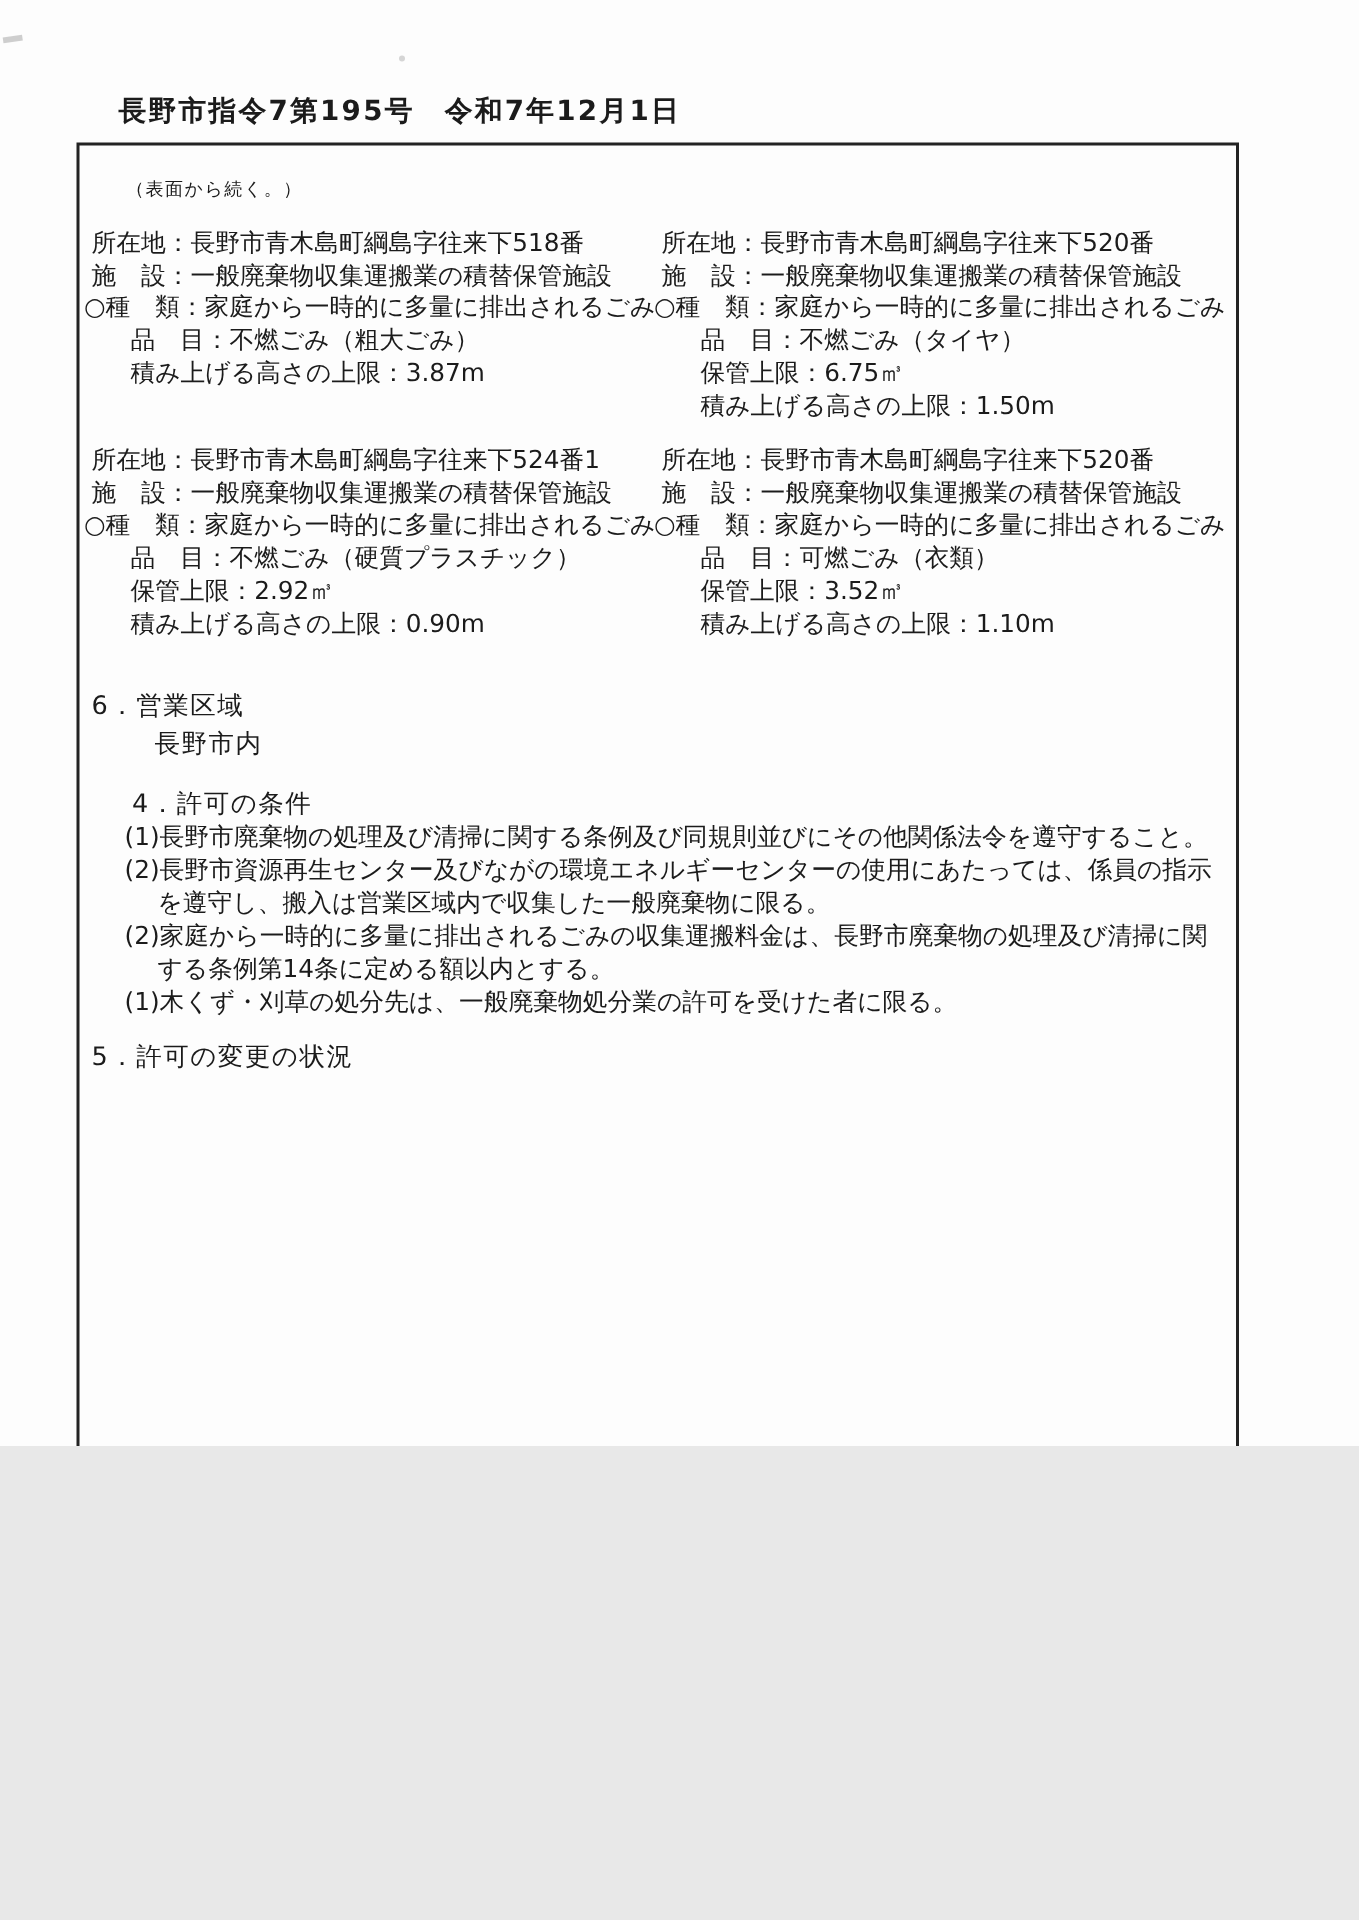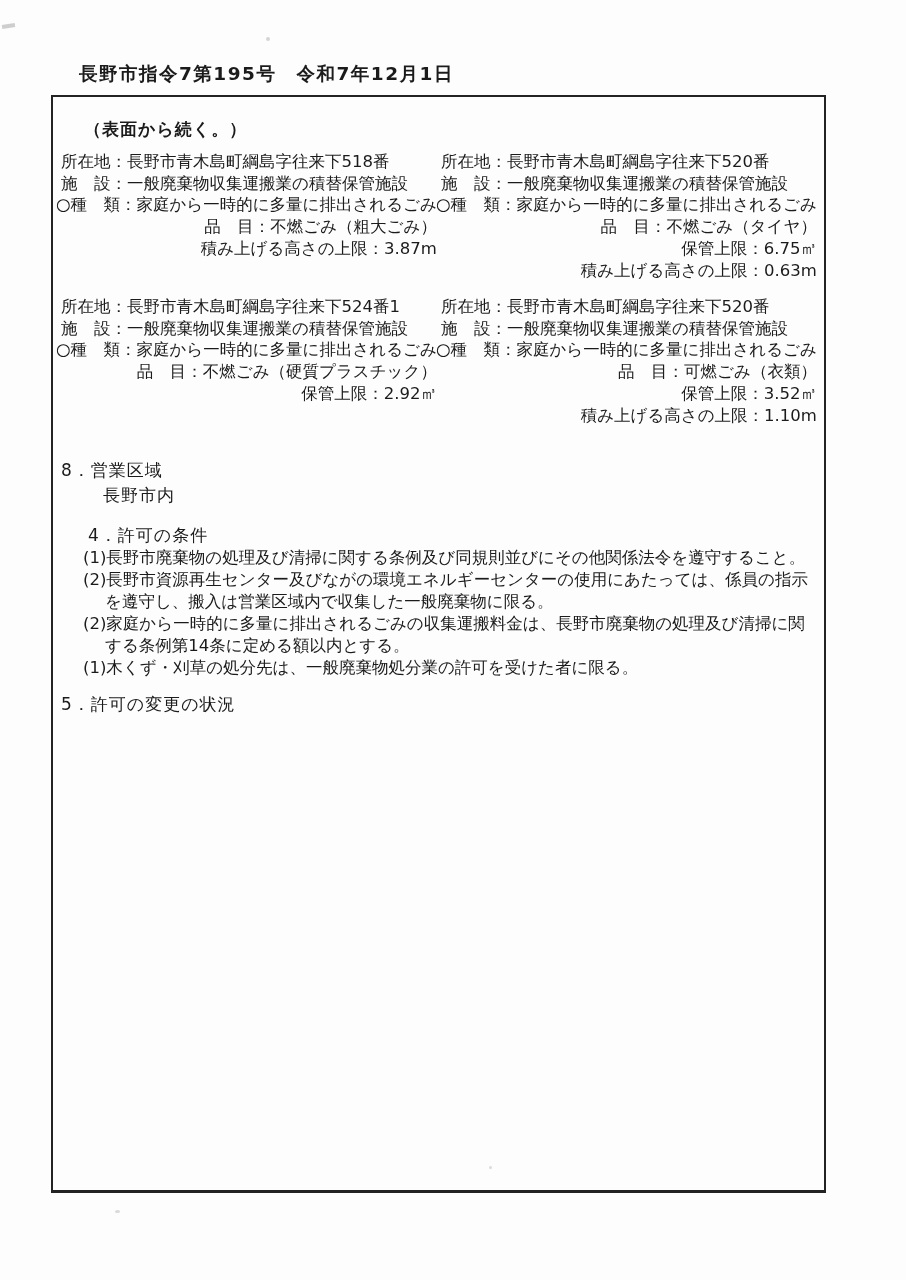--- a/index.html
+++ b/index.html
@@ -1,50 +1,50 @@
 <!DOCTYPE html>
 <html lang="ja"><head>
 <meta charset="utf-8">
 <style>
   html,body{margin:0;padding:0;background:#e8e8e8;}
   .page{
     position:relative;
-    width:906px;height:1280px;
+    width:906px;height:964px;
     margin:0 auto;
     background:#fdfdfd;
     font-family:"DejaVu Sans",sans-serif;
     color:#1b1b1b;
     overflow:hidden;
   }
   .hdr{
     position:absolute;left:79px;top:61px;
     font-size:18.5px;font-weight:600;letter-spacing:1.5px;
     white-space:nowrap;
   }
   .docbox{
     position:absolute;left:51px;top:95px;
     width:771px;height:1093px;
     border:2px solid #232323;
     border-bottom-width:3px;
     background:transparent;
   }
   .note{
     position:absolute;left:31px;top:21px;
-    font-size:17px;font-weight:700;letter-spacing:1px;
+    font-size:12px;font-weight:400;letter-spacing:1px;
     white-space:nowrap;
   }
   .fac{
     position:absolute;
     font-size:16.5px;font-weight:500;
     line-height:21.7px;
     white-space:nowrap;
   }
   .fac .fl{white-space:nowrap;}
   .fac .cat{margin-left:-5px;}
-  .fac .ind{padding-left:26px;text-align:right;}
+  .fac .ind{padding-left:26px;}
   .p1l{left:8px;top:54px;}
   .p1r{left:388px;top:54px;}
   .p2l{left:8px;top:199px;}
   .p2r{left:388px;top:199px;}
   .sec-title{
     position:absolute;
     font-size:17px;font-weight:500;letter-spacing:1px;
     white-space:nowrap;
   }
   .s3{left:8px;top:362px;}
@@ -98,41 +98,42 @@
       <div class="fl ind">品　目：不燃ごみ（粗大ごみ）</div>
       <div class="fl ind">積み上げる高さの上限：3.87m</div>
     </div>
 
     <div class="fac p1r">
       <div class="fl">所在地：長野市青木島町綱島字往来下520番</div>
       <div class="fl">施　設：一般廃棄物収集運搬業の積替保管施設</div>
       <div class="fl cat">○種　類：家庭から一時的に多量に排出されるごみ</div>
       <div class="fl ind">品　目：不燃ごみ（タイヤ）</div>
       <div class="fl ind">保管上限：6.75㎥</div>
-      <div class="fl ind">積み上げる高さの上限：0.63m</div>
+      <div class="fl ind">積み上げる高さの上限：1.50m</div>
     </div>
 
     <div class="fac p2l">
       <div class="fl">所在地：長野市青木島町綱島字往来下524番1</div>
       <div class="fl">施　設：一般廃棄物収集運搬業の積替保管施設</div>
       <div class="fl cat">○種　類：家庭から一時的に多量に排出されるごみ</div>
       <div class="fl ind">品　目：不燃ごみ（硬質プラスチック）</div>
       <div class="fl ind">保管上限：2.92㎥</div>
+      <div class="fl ind">積み上げる高さの上限：0.90m</div>
     </div>
 
     <div class="fac p2r">
       <div class="fl">所在地：長野市青木島町綱島字往来下520番</div>
       <div class="fl">施　設：一般廃棄物収集運搬業の積替保管施設</div>
       <div class="fl cat">○種　類：家庭から一時的に多量に排出されるごみ</div>
       <div class="fl ind">品　目：可燃ごみ（衣類）</div>
       <div class="fl ind">保管上限：3.52㎥</div>
       <div class="fl ind">積み上げる高さの上限：1.10m</div>
     </div>
 
-    <div class="sec-title s3">8．営業区域</div>
+    <div class="sec-title s3">6．営業区域</div>
     <div class="sec-body s3b">長野市内</div>
 
     <div class="sec-title s4">4．許可の条件</div>
     <div class="cond c0">(1)長野市廃棄物の処理及び清掃に関する条例及び同規則並びにその他関係法令を遵守すること。</div>
     <div class="cond c1">(2)長野市資源再生センター及びながの環境エネルギーセンターの使用にあたっては、係員の指示</div>
     <div class="cond c2 cont">を遵守し、搬入は営業区域内で収集した一般廃棄物に限る。</div>
     <div class="cond c3">(2)家庭から一時的に多量に排出されるごみの収集運搬料金は、長野市廃棄物の処理及び清掃に関</div>
     <div class="cond c4 cont">する条例第14条に定める額以内とする。</div>
     <div class="cond c5">(1)木くず・刈草の処分先は、一般廃棄物処分業の許可を受けた者に限る。</div>
 

